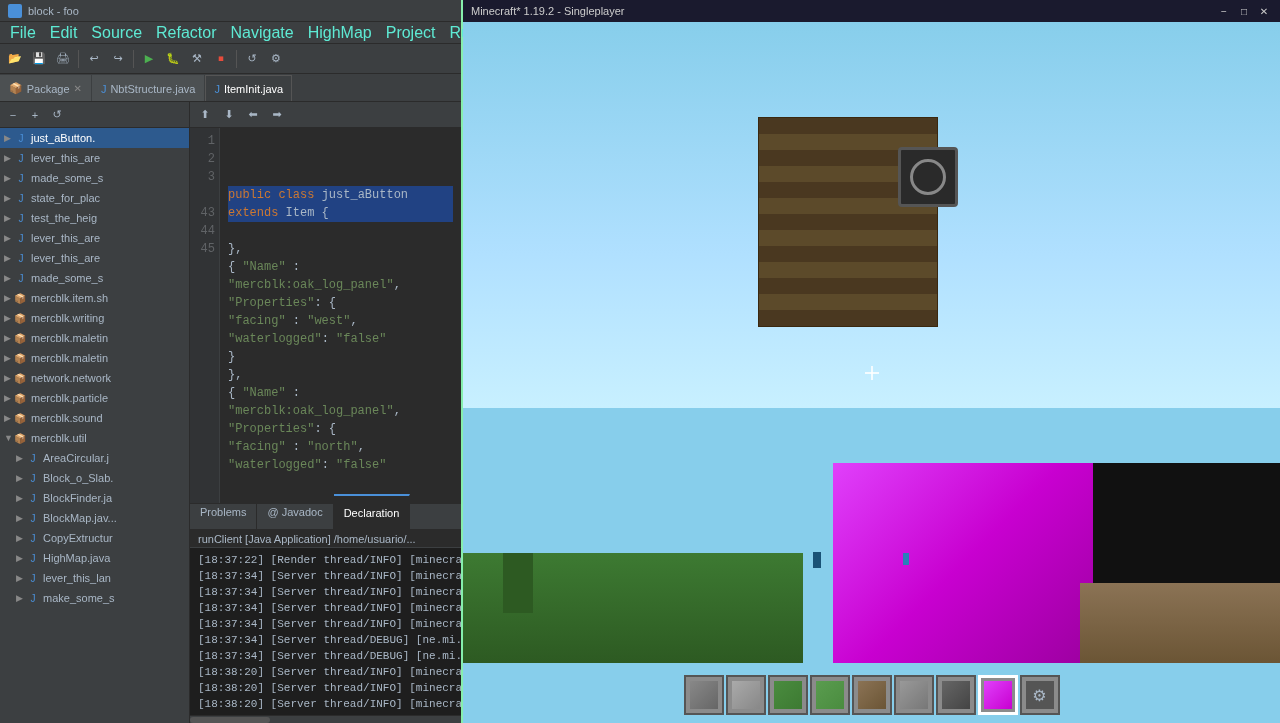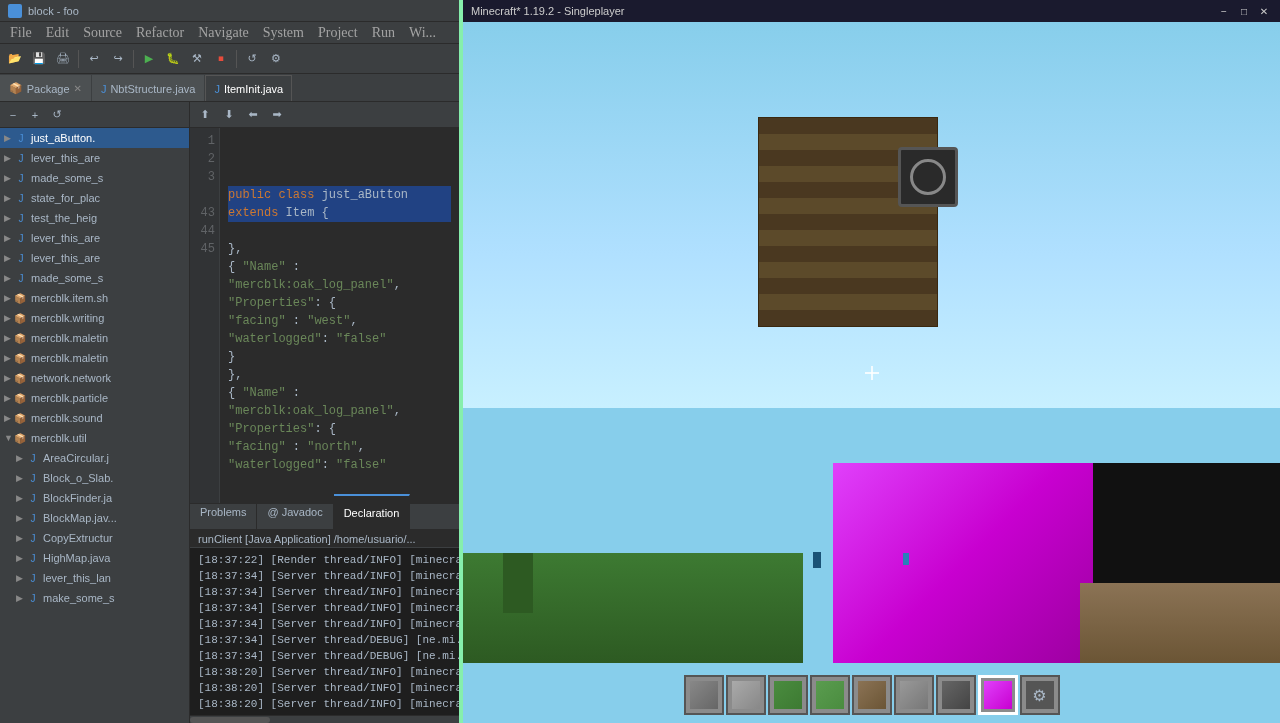--- a/index.html
+++ b/index.html
@@ -4,41 +4,40 @@
   <style>
     * { margin: 0; padding: 0; box-sizing: border-box; }
     body { width: 1280px; height: 723px; overflow: hidden; background: #3c3f41; font-family: 'Segoe UI', Arial, sans-serif; font-size: 12px; color: #a9b7c6; }
 
     
     #ide-panel {
       position: absolute;
       left: 0; top: 0;
       width: 463px; height: 723px;
       background: #3c3f41;
-      border-right: 4px solid #86efac;
+      border-right: 2px solid #86efac;
       display: flex;
       flex-direction: column;
     }
 
     
     #menu-bar {
       height: 22px;
       background: #3c3f41;
       display: flex;
       align-items: center;
       padding: 0 4px;
       border-bottom: 1px solid #2b2b2b;
       gap: 2px;
     }
     .menu-item {
       padding: 2px 6px;
-      font-size: 14px;
-      color: #a3a3a3;
+      font-size: 16px;
+      color: #5eead4;
       cursor: pointer;
-      font-family: Liberation Serif, serif;
     }
 
     
     #toolbar {
       height: 30px;
       background: #3c3f41;
       display: flex;
       align-items: center;
       padding: 0 4px;
       border-bottom: 1px solid #2b2b2b;
@@ -448,21 +447,21 @@
     <div style="width:14px;height:14px;background:#4a90d9;border-radius:2px;flex-shrink:0;"></div>
     <span>block - foo</span>
   </div>
 
   <div id="menu-bar">
     <span class="menu-item">File</span>
     <span class="menu-item">Edit</span>
     <span class="menu-item">Source</span>
     <span class="menu-item">Refactor</span>
     <span class="menu-item">Navigate</span>
-    <span class="menu-item">System</span>
+    <span class="menu-item">HighMap</span>
     <span class="menu-item">Project</span>
     <span class="menu-item">Run</span>
     <span class="menu-item">Wi...</span>
   </div>
 
   <div id="toolbar">
     <div class="tb-btn">📂</div>
     <div class="tb-btn">💾</div>
     <div class="tb-btn">🖨</div>
     <div class="tb-separator"></div>

